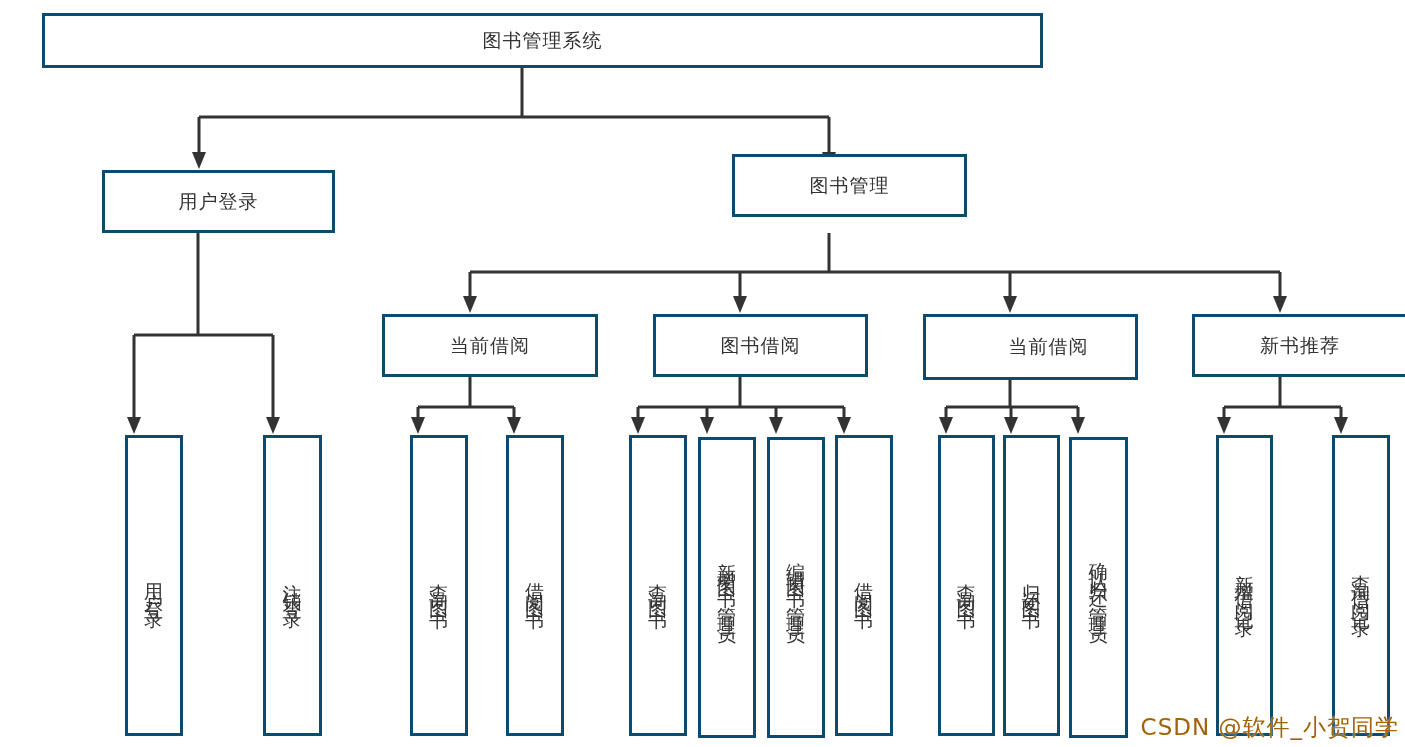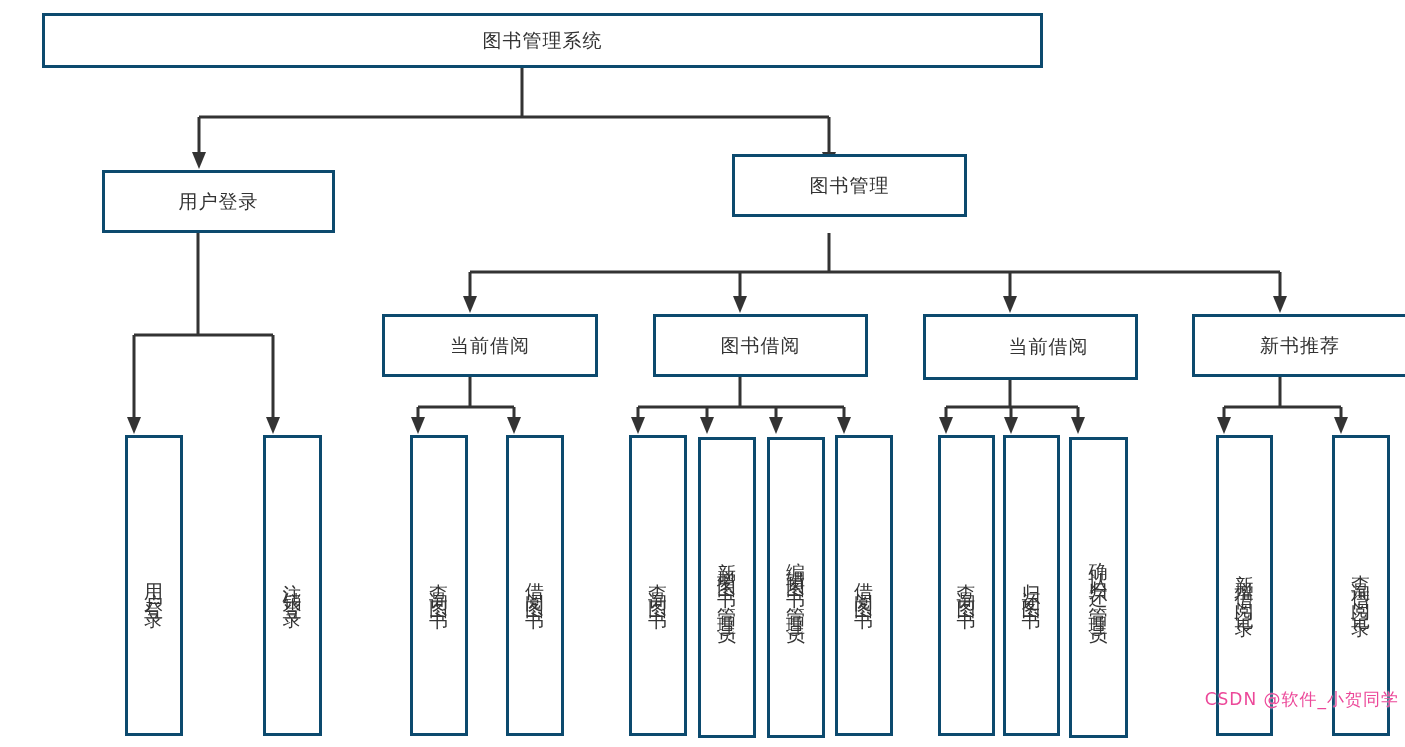--- a/index.html
+++ b/index.html
@@ -32,24 +32,24 @@
   }
   .node.v {
     writing-mode: vertical-lr;
     letter-spacing: 9px;
     line-height: 1;
     font-size: 19px;
   }
   .node span { display: inline-block; }
   .watermark {
     position: absolute;
-    top: 688px;
+    top: 712px;
     right: 6px;
-    font-size: 17px;
-    color: #ec4899;
+    font-size: 23px;
+    color: #a16207;
     letter-spacing: 1px;
     text-shadow: 0 0 2px #ffffff;
     white-space: nowrap;
   }
 </style>
 </head>
 <body>
 
 <div class="stage">
 

